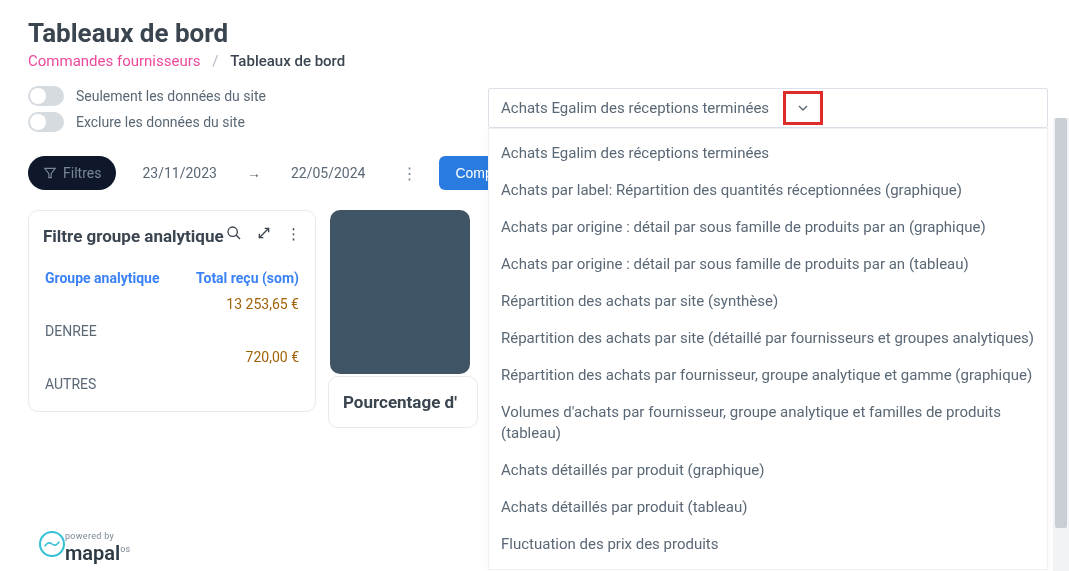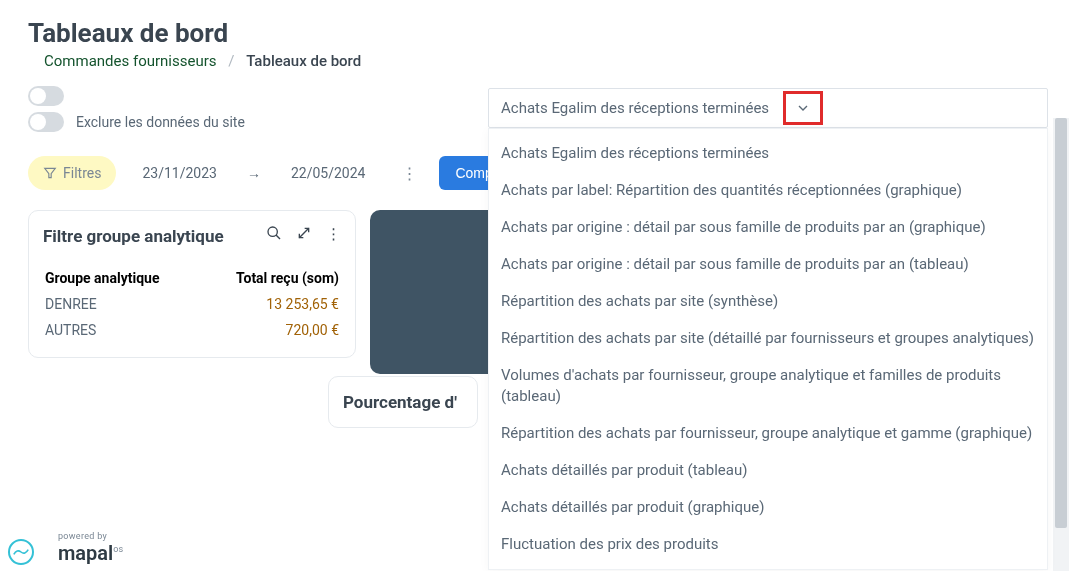--- a/index.html
+++ b/index.html
@@ -16,21 +16,21 @@
     font-size: 26px;
     font-weight: 700;
     color: #3a4550;
     padding: 18px 28px 4px 28px;
   }
   .breadcrumb {
     padding: 0 28px 12px 28px;
     font-size: 15px;
     color: #8a96a3;
   }
-  .breadcrumb-link { color: #14532d; margin-left: 16px; }
+  .breadcrumb-link { color: #ec4899; }
   .breadcrumb-sep { color: #b0b8c0; margin: 0 8px; }
   .breadcrumb-current { color: #3a4550; font-weight: 500; }
   .toggles { padding: 4px 28px 8px 28px; }
   .toggle-row {
     display: flex;
     align-items: center;
     gap: 12px;
     margin-bottom: 6px;
     font-size: 14px;
     color: #5a6876;
@@ -55,21 +55,21 @@
     gap: 4px;
     padding: 10px 28px 0 28px;
   }
   .filtres-pill {
     display: flex; align-items: center; gap: 6px;
     border: 1px solid transparent;
     border-radius: 20px;
     padding: 8px 14px;
     font-size: 14px;
     color: #7a8794;
-    background: #fef9c3;
+    background: #0f172a;
   }
   .date-val {
     padding: 8px 22px;
     font-size: 14px;
     color: #5a6876;
   }
   .arrow-right { color: #5a6876; font-size: 14px; padding: 0 4px; }
   .kebab { padding: 0 10px; color: #7a8794; font-size: 16px; }
   .compare-btn {
     background: #2a7be0;
@@ -86,37 +86,37 @@
     gap: 14px;
     padding: 20px 28px 0 28px;
     align-items: flex-start;
   }
   .card {
     background: #fff;
     border: 1.5px solid #e6eaee;
     border-radius: 10px;
     padding: 14px;
   }
-  .card-analytique { width: 328px; }
+  .card-analytique { width: 288px; }
   .card-header {
     display: flex;
     justify-content: space-between;
     align-items: flex-start;
   }
   .card-title {
     font-size: 17px;
     font-weight: 700;
     color: #3a4550;
     line-height: 1.3;
   }
   .card-icons { display: flex; gap: 14px; color: #3a4550; font-size: 15px; }
   .table { margin-top: 18px; width: 100%; }
   .table-row { display: flex; justify-content: space-between; padding: 5px 2px; font-size: 14px; }
-  .th { font-weight: 700; color: #000000; }
-  .td-label { color: #5a6876; }
+  .th { font-weight: 700; color: #3b82f6; }
+  .td-label { color: #5a6876; margin-top: 27px; }
   .td-val { color: #a16207; }
   .dark-card {
     width: 140px; height: 164px;
     background: #3f5464;
     border-radius: 10px;
   }
   
   .dropdown-wrap {
     position: absolute;
     left: 488px;
@@ -165,22 +165,22 @@
   }
   .scroll-thumb {
     position: absolute;
     right: 2px; top: 0;
     width: 12px; height: 410px;
     background: #c8ced4;
     border-radius: 2px;
   }
   .footer {
     position: absolute;
-    left: 8px; bottom: 6px;
-    display: flex; align-items: flex-end; gap: 24px;
+    left: 39px; bottom: 6px;
+    display: flex; align-items: flex-start; gap: 0;
     color: #49565f;
   }
   .footer-badge {
     width: 26px; height: 26px;
     border: 2px solid #34c1d6;
     border-radius: 50%;
     display:flex; align-items:center; justify-content:center;
     color:#34c1d6;
     font-size: 14px;
   }
@@ -195,20 +195,21 @@
 <div class="page-title">Tableaux de bord</div>
 <div class="breadcrumb">
   <span class="breadcrumb-link">Commandes fournisseurs</span>
   <span class="breadcrumb-sep">/</span>
   <span class="breadcrumb-current">Tableaux de bord</span>
 </div>
 
 <div class="toggles">
   <div class="toggle-row">
     <div class="toggle"></div>
+    <span>Seulement les données du site</span>
   </div>
   <div class="toggle-row">
     <div class="toggle"></div>
     <span>Exclure les données du site</span>
   </div>
 </div>
 
 <div class="filter-bar">
   <div class="filtres-pill">
     <span>
@@ -279,24 +280,24 @@
         </svg>
     </span>
   </div>
   <div class="dropdown-menu">
     <div class="dropdown-item">Achats Egalim des réceptions terminées</div>
     <div class="dropdown-item">Achats par label: Répartition des quantités réceptionnées (graphique)</div>
     <div class="dropdown-item">Achats par origine : détail par sous famille de produits par an (graphique)</div>
     <div class="dropdown-item">Achats par origine : détail par sous famille de produits par an (tableau)</div>
     <div class="dropdown-item">Répartition des achats par site (synthèse)</div>
     <div class="dropdown-item">Répartition des achats par site (détaillé par fournisseurs et groupes analytiques)</div>
+    <div class="dropdown-item">Répartition des achats par fournisseur, groupe analytique et gamme (graphique)</div>
     <div class="dropdown-item">Volumes d'achats par fournisseur, groupe analytique et familles de produits (tableau)</div>
-    <div class="dropdown-item">Répartition des achats par fournisseur, groupe analytique et gamme (graphique)</div>
+    <div class="dropdown-item">Achats détaillés par produit (graphique)</div>
     <div class="dropdown-item">Achats détaillés par produit (tableau)</div>
-    <div class="dropdown-item">Achats détaillés par produit (graphique)</div>
     <div class="dropdown-item">Fluctuation des prix des produits</div>
 
   </div>
 </div>
 
 <div class="scrollbar">
   <div class="scroll-thumb"></div>
 </div>
 
 <div class="footer">

